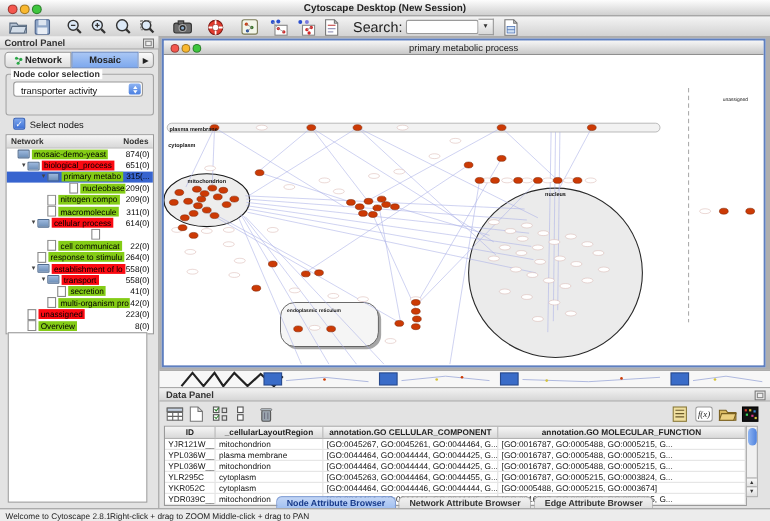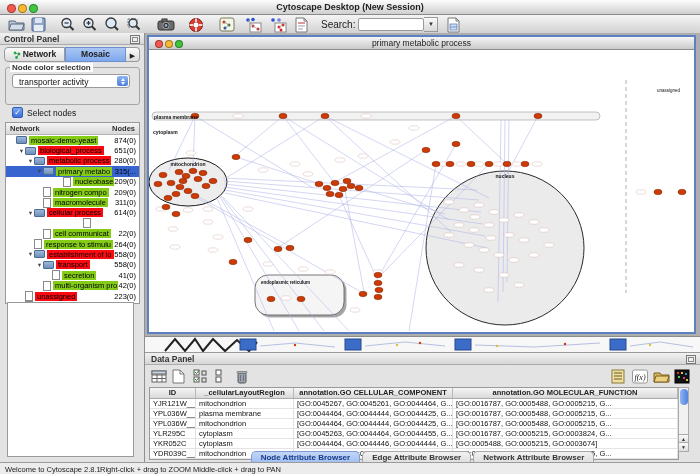--- a/index.html
+++ b/index.html
@@ -12,21 +12,21 @@
     background:linear-gradient(#fdfdfd,#cfcfcf);border-bottom:1px solid #8a8a8a;}
   #titlebar .title{width:100%;text-align:center;font-size:9px;font-weight:bold;color:#222;line-height:14px}
   .light{width:7px;height:7px;border-radius:50%;top:3.5px;border:0.5px solid rgba(0,0,0,.35)}
   .l-red{background:#f4574e}.l-yellow{background:#f9b82f}.l-green{background:#3fc63f}
   
   #toolbar{top:15px;left:0;width:700px;height:18px;
     background:linear-gradient(#f4f4f4,#d2d2d2);border-bottom:1px solid #979797;
     display:flex;align-items:center}
   .ticon{width:17px;height:15px;position:relative;flex:none}
   .ticon svg{position:absolute;left:0;top:0}
-  #search-label{font-size:10px;color:#222;margin-left:10px}
+  #search-label{font-size:13px;color:#222;margin-left:10px}
   #search-input{width:60px;height:11px;border:1px solid #9a9a9a;border-radius:2px;background:#fff;margin-left:3px;font-size:8px;padding:0 2px}
   #search-drop{width:13px;height:13px;border:1px solid #9a9a9a;border-left:none;background:linear-gradient(#fafafa,#d8d8d8);
     font-size:6px;line-height:13px;text-align:center;color:#333}
   
   #control-panel{top:33px;left:0;width:144px;height:429px;background:#e3e3e3;border-right:1px solid #8f8f8f}
   #cp-header{top:0;left:0;width:144px;height:12px;background:linear-gradient(#f2f2f2,#d6d6d6);
     border-bottom:1px solid #aaa;font-size:8.5px;font-weight:bold;color:#333;line-height:12px;padding-left:4px;box-sizing:border-box}
   .float-icon{width:8px;height:7px;border:1px solid #777;background:#eee;top:2px;right:4px}
   .float-icon:before{content:"";position:absolute;left:1px;top:1px;width:4px;height:3px;border:1px solid #888}
   #cp-tabs{top:14px;left:4px;width:136px;height:15px;display:flex}
@@ -271,26 +271,20 @@
           <span class="tr-arrow"></span>
           <span class="tr-folder"></span>
           <span class="tr-chip chip-green">mosaic-demo-yeast</span>
           <span class="tr-count">874(0)</span>
         </div>
         <div class="tree-row" style="padding-left: 12px;">
           <span class="tr-arrow">▼</span>
           <span class="tr-folder"></span>
           <span class="tr-chip chip-red">biological_process</span>
           <span class="tr-count">651(0)</span>
-        </div>
-        <div class="tree-row" style="padding-left: 21px;">
-          <span class="tr-arrow">▼</span>
-          <span class="tr-folder"></span>
-          <span class="tr-chip chip-red">metabolic process</span>
-          <span class="tr-count">280(0)</span>
         </div>
         <div class="tree-row selected" style="padding-left: 30px;">
           <span class="tr-arrow">▼</span>
           <span class="tr-folder"></span>
           <span class="tr-chip chip-green">primary metabo</span>
           <span class="tr-count">315(...</span>
         </div>
         <div class="tree-row" style="padding-left: 50px; text-align: center;">
           <span class="tr-arrow"></span>
           <span class="tr-file"></span>
@@ -697,22 +691,22 @@
       </div>
   </div>
   <div class="abs" id="dp-scroll">
     <div id="dp-thumb"></div>
     <div class="scroll-btn" style="bottom:8px">▲</div>
     <div class="scroll-btn" style="bottom:0">▼</div>
   </div>
 
   <div class="abs" id="dp-tabs">
       <div class="dp-tab active">Node Attribute Browser</div>
+      <div class="dp-tab">Network Attribute Browser</div>
       <div class="dp-tab">Edge Attribute Browser</div>
-      <div class="dp-tab">Network Attribute Browser</div>
     </div>
 </div>
 
 <div class="abs" id="statusbar">
   <span style="left:5px">Welcome to Cytoscape 2.8.1</span>
   <span style="left:100px">Right-click + drag to ZOOM</span>
   <span style="left:193px">Middle-click + drag to PAN</span>
 </div>
 
 </body></html>

